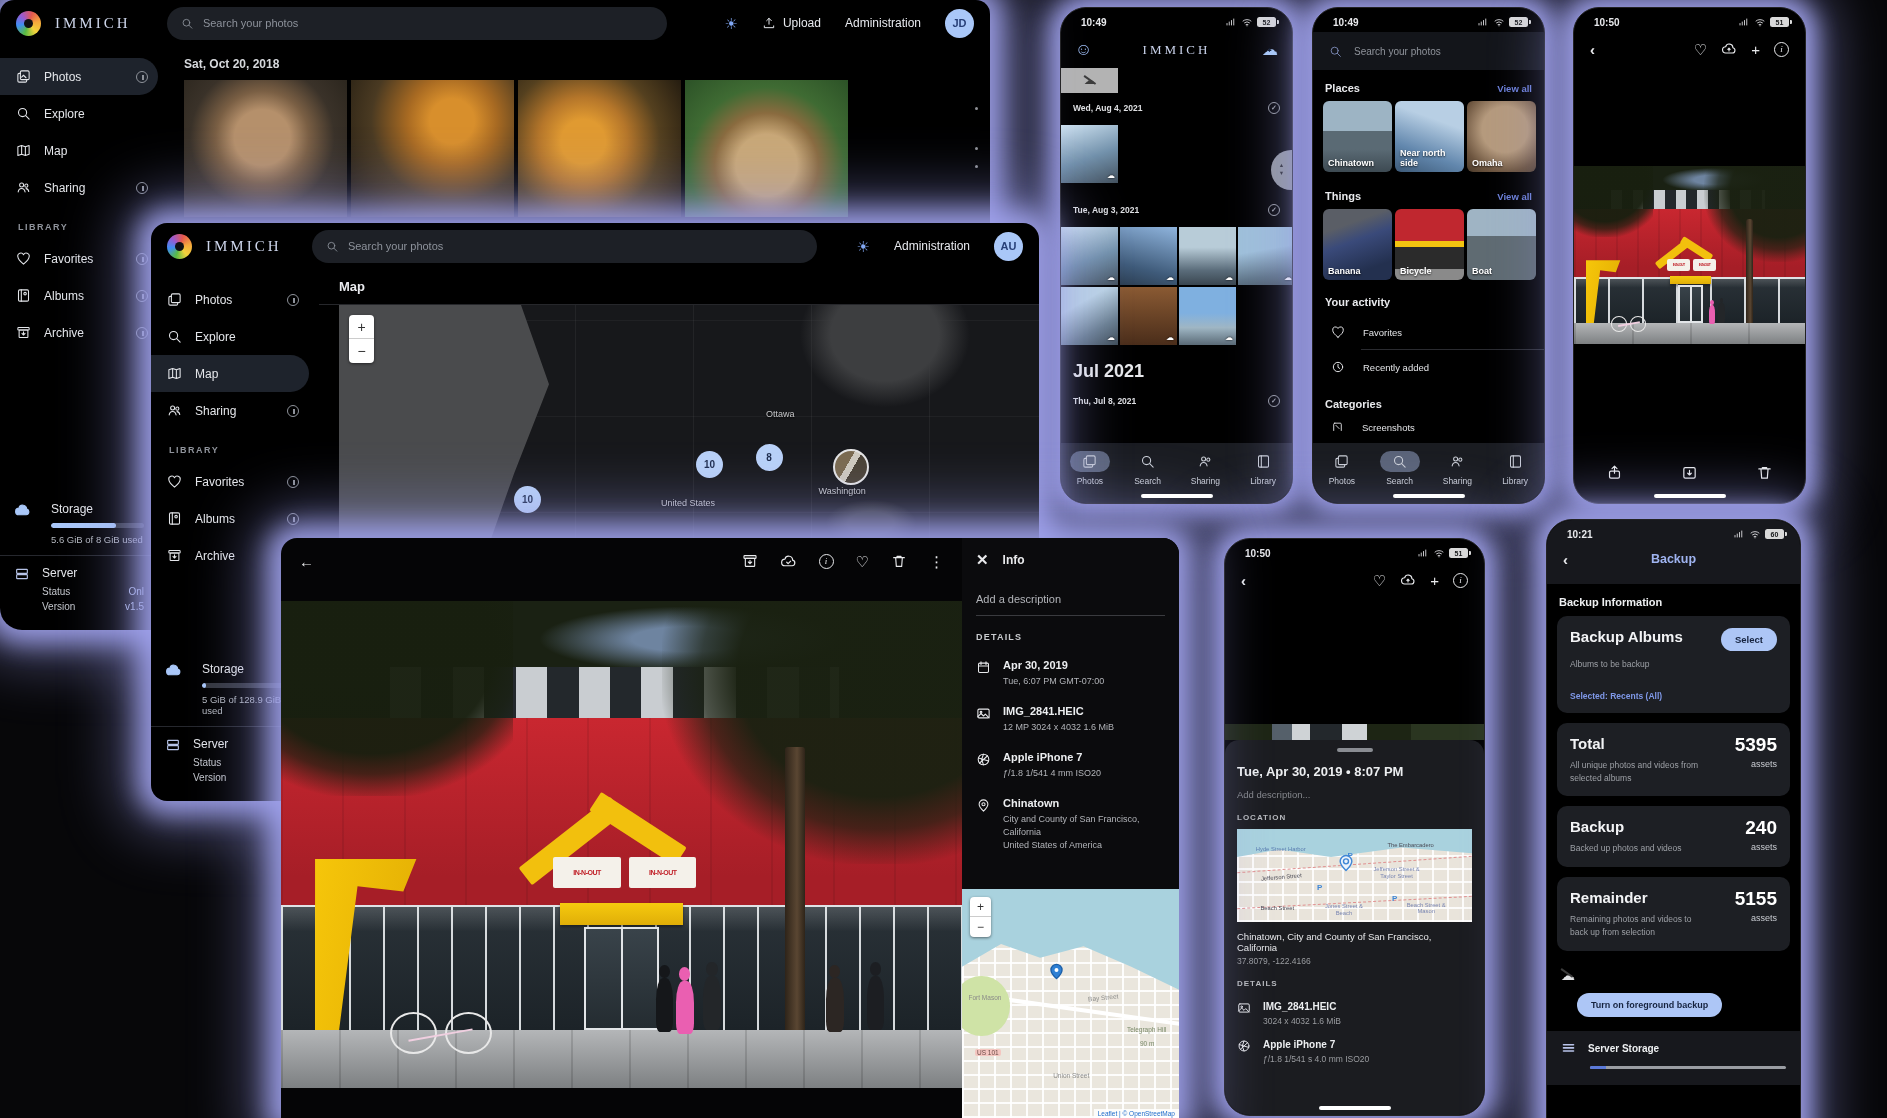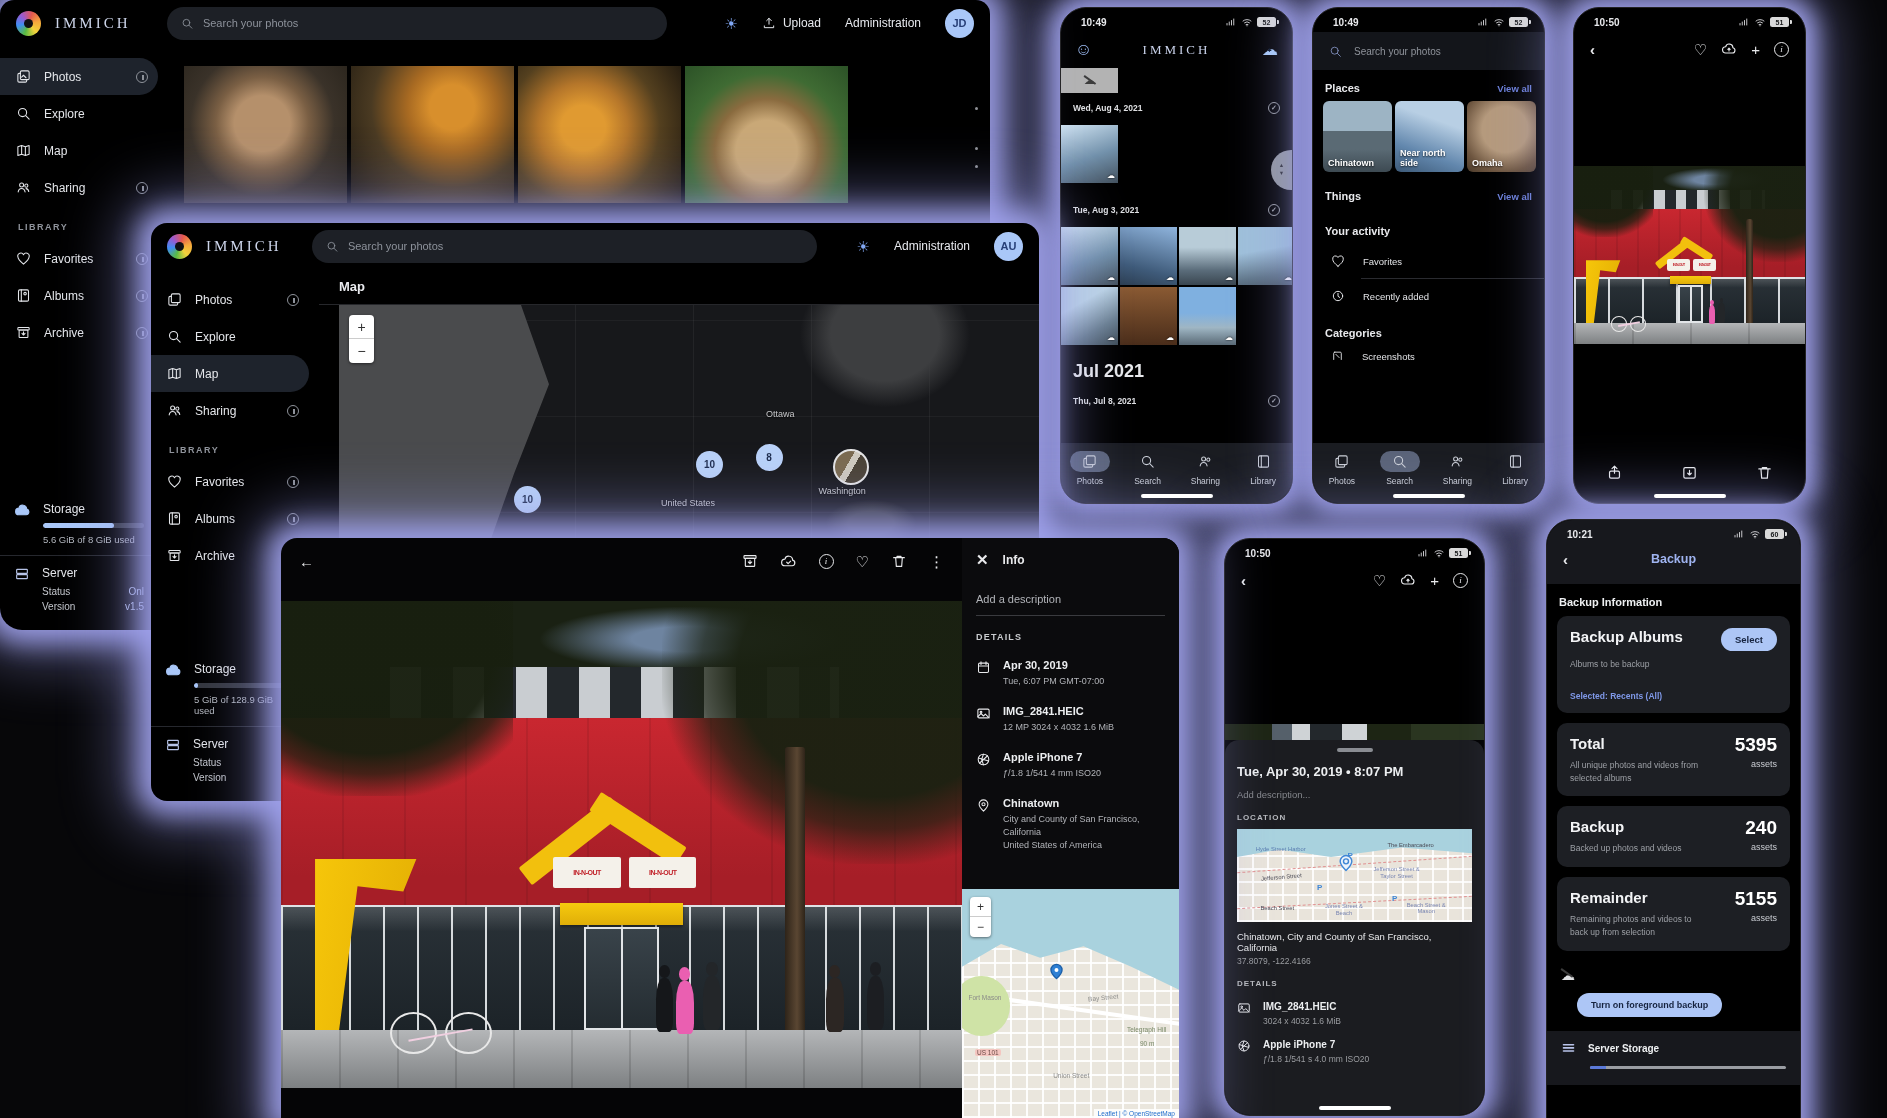--- a/index.html
+++ b/index.html
@@ -24,21 +24,21 @@
 .avatar{width:29px;height:29px;border-radius:50%;background:#a9c7f8;color:#273f77;font-size:11px;font-weight:bold;display:flex;align-items:center;justify-content:center}
 .winbody{display:flex;height:calc(100% - 46px)}
 .sidebar{width:168px;flex:0 0 auto;padding-top:12px;display:flex;flex-direction:column;position:relative}
 .sb-item{height:37px;display:flex;align-items:center;gap:13px;padding-left:16px;padding-right:10px;color:#e4e6ea;font-size:12px;margin-right:10px;border-radius:0 20px 20px 0}
 .sb-item.sel{background:#1e232c}
 .sb-lbl{flex:1}
 .mini-circ{width:12px;height:12px;border:1px solid #8e929a;border-radius:50%;position:relative;flex:0 0 auto}
 .mini-circ::after{content:"";position:absolute;left:4.5px;top:3px;width:2px;height:5px;background:#8e929a}
 .lib-lbl{font-size:9px;letter-spacing:1.5px;color:#8f939b;padding:16px 0 8px 18px;font-weight:bold}
 .sb-bottom{position:absolute;left:0;right:10px;bottom:8px}
-.stor{padding:10px 14px;display:flex;gap:12px;color:#cfd6e4}
+.stor{padding:10px 14px;display:flex;gap:20px;color:#cfd6e4}
 .stor-tx{flex:1}
 .stor-title{font-size:12px;color:#e4e6ea;margin-bottom:7px}
 .stor-track{height:5px;border-radius:3px;background:#33363d;overflow:hidden;margin-bottom:6px}
 .stor-fill{height:100%;border-radius:3px;background:#a9c7f8}
 .stor-sub{font-size:9.5px;color:#b4b8bf}
 .srv{border-top:1px solid #26282e;padding:10px 14px;display:flex;gap:12px;color:#cfd6e4}
 .srv-title{font-size:12px;color:#e4e6ea;margin-bottom:6px}
 .srv-row{display:flex;justify-content:space-between;font-size:10px;color:#c3c6cc;margin-top:4px;overflow:hidden;white-space:nowrap}
 .srv-val{color:#b7c4e8}
 .main1{flex:1;position:relative;padding:11px 0 0 16px}
@@ -353,20 +353,21 @@
               </div>
             <div class="srv-row">
                 <span>Version</span>
                 <span class="srv-val">v1.5</span>
               </div>
           </div>
         </div>
       </div>
     </div>
     <div class="main1">
+      <div class="date-hd">Sat, Oct 20, 2018</div>
       <div class="thumb-row">
         <div class="mthumb m1"></div>
         <div class="mthumb m2"></div>
         <div class="mthumb m3"></div>
         <div class="mthumb m4"></div>
       </div>
       <div class="scrubber">
         <div class="scr-dot" style="top:6px"></div>
           <div class="scr-dot" style="top:46px"></div>
         <div class="scr-dot" style="top:64px"></div>
@@ -786,20 +787,31 @@
     <div class="tile p-nns">
         <span class="tile-lbl">Near north side</span>
       </div>
     <div class="tile p-omaha">
         <span class="tile-lbl">Omaha</span>
       </div>
   </div>
   <div class="sect-hd" style="margin-top:6px">
     <span class="sect-title">Things</span>
     <span class="viewall">View all</span>
+  </div>
+  <div class="tilerow">
+    <div class="tile t-banana">
+        <span class="tile-lbl">Banana</span>
+      </div>
+    <div class="tile t-bicycle">
+        <span class="tile-lbl">Bicycle</span>
+      </div>
+    <div class="tile t-boat">
+        <span class="tile-lbl">Boat</span>
+      </div>
   </div>
   <div class="sect-hd" style="margin-top:4px">
       <span class="sect-title">Your activity</span>
     </div>
   <div class="act-row">
     <svg class="ic" width="14" height="14" viewBox="0 0 24 24">
         <path d="M12 21C6.4 16.4 3 12.8 3 9.2A4.8 4.8 0 0 1 12 6a4.8 4.8 0 0 1 9 3.2c0 3.6-3.4 7.2-9 11.8z"></path>
       </svg>
     <span>Favorites</span>
   </div>

